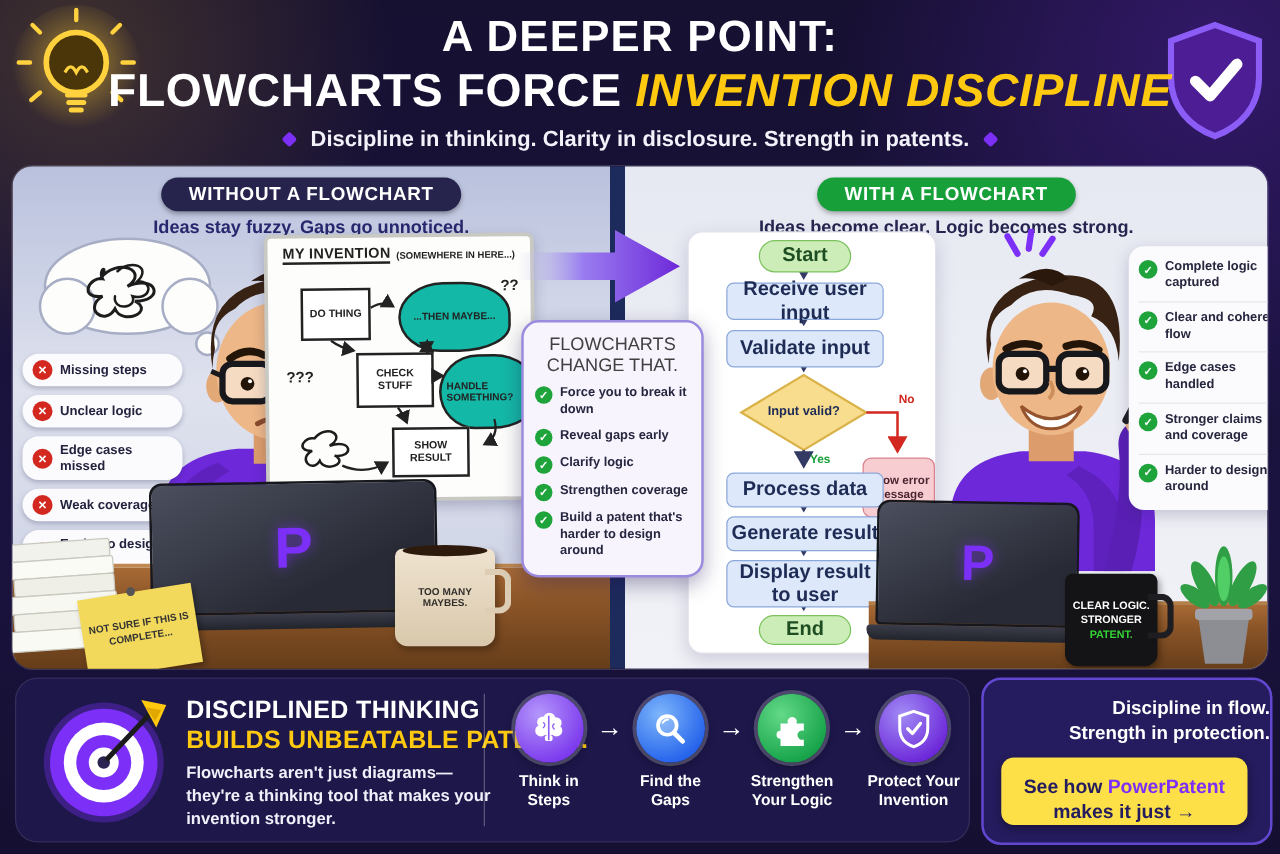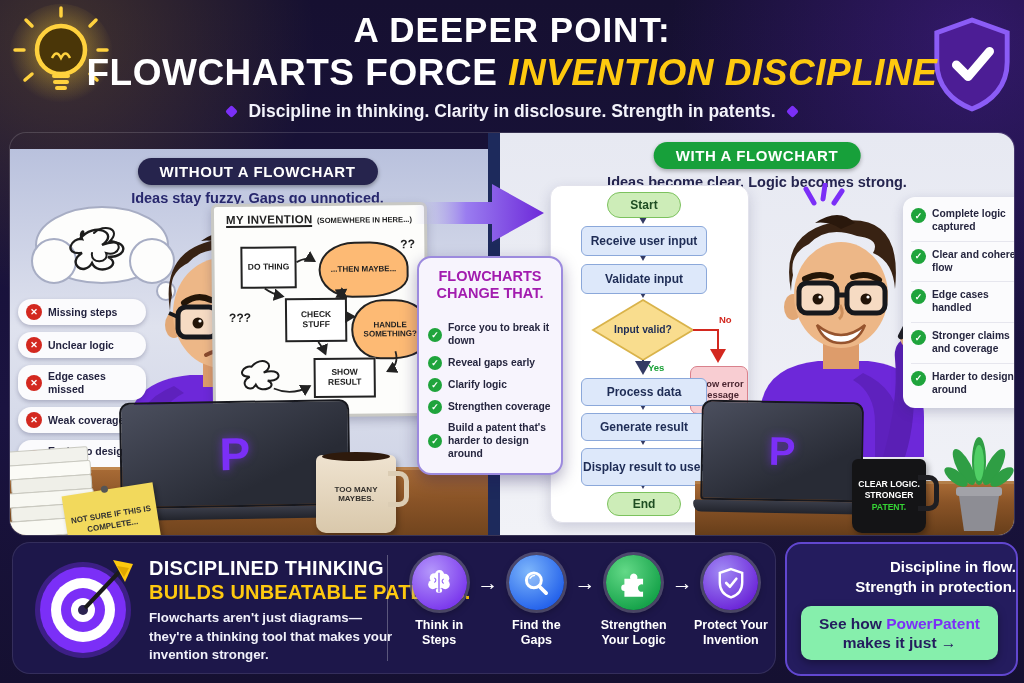--- a/index.html
+++ b/index.html
@@ -12,21 +12,21 @@
   .abs{position:absolute;}
   
   .title1{left:0;right:0;top:10px;text-align:center;color:#fff;font-size:35px;font-weight:800;letter-spacing:1px;}
   .title2{left:0;right:0;top:52px;text-align:center;color:#fff;font-size:37px;font-weight:800;letter-spacing:.5px;}
   .title2 .accent{color:#fec90f;font-style:italic;}
   .subtitle-row{left:0;right:0;top:101px;display:flex;justify-content:center;align-items:center;gap:12px;}
   .subtitle{color:#f2f2fa;font-size:17.5px;font-weight:700;}
   .sub-dec{width:9px;height:9px;background:#7b2ff7;transform:rotate(45deg);border-radius:2px;}
   
   .main{left:10px;top:133px;width:1004px;height:402px;border-radius:16px;overflow:hidden;box-shadow:0 0 0 1px rgba(255,255,255,.15);}
-  .panel-left{left:0;top:16px;width:478px;height:395px;background:linear-gradient(180deg,#b9c1dd 0%,#dfe2ee 45%,#c9cfe3 100%);padding-left:17px;}
+  .panel-left{left:0;top:0;width:478px;height:395px;background:linear-gradient(180deg,#b9c1dd 0%,#dfe2ee 45%,#c9cfe3 100%);}
   .panel-div{left:478px;top:0;width:12px;height:402px;background:#1d2a5c;}
   .panel-right{left:490px;top:0;width:514px;height:402px;background:linear-gradient(180deg,#e7e9f2,#f1f2f7);}
   .badge{top:9px;height:27px;padding:0 22px;border-radius:15px;display:flex;align-items:center;justify-content:center;
     color:#fff;font-size:15px;font-weight:800;letter-spacing:.6px;white-space:nowrap;}
   .badge-dark{left:50%;transform:translateX(-50%);background:#26244d;box-shadow:0 2px 4px rgba(0,0,0,.35);}
   .badge-green{left:50%;transform:translateX(-50%);background:#17a03a;box-shadow:0 2px 4px rgba(0,0,0,.3);}
   .tagline{top:41px;left:0;right:0;text-align:center;font-size:14.5px;font-weight:700;color:#27276d;}
   .panel-right .tagline{color:#25254f;}
   
   .desk{background:linear-gradient(180deg,#a76a35 0%,#8a5427 35%,#643c19 100%);}
@@ -34,22 +34,22 @@
   .desk-right{left:195px;top:348px;width:319px;height:54px;border-top:3px solid #b37f4a;}
   
   .cloud{left:14px;top:50px;width:168px;height:112px;}
   
   .whiteboard{left:202px;top:54px;width:210px;height:208px;background:#fdfdfb;border:3px solid #c9c9c4;border-radius:6px;
     box-shadow:0 4px 10px rgba(40,40,80,.25);transform:rotate(-.6deg);color:#222;}
   .wb-title{position:absolute;left:12px;top:7px;font-size:11.5px;font-weight:700;letter-spacing:.3px;border-bottom:2px solid #222;}
   .wb-sub{position:absolute;left:103px;top:10px;font-size:7.6px;font-weight:700;}
   .wb-box{position:absolute;border:2px solid #222;background:#fff;display:flex;align-items:center;justify-content:center;
     text-align:center;font-size:8.5px;font-weight:800;line-height:1.15;}
-  .wb-cloud{position:absolute;border:2px solid #222;background:#fdba74;border-radius:48% 52% 55% 45%/60% 55% 45% 60%;
-    display:flex;align-items:center;justify-content:center;text-align:center;font-size:8px;font-weight:800;line-height:1.15;padding:4px;}
+  .wb-cloud{position:absolute;border:2px solid #222;background:#14b8a6;border-radius:48% 52% 55% 45%/60% 55% 45% 60%;
+    display:flex;align-items:center;justify-content:center;font-size:8px;font-weight:800;line-height:1.15;padding:4px;}
   .wb-marks{position:absolute;font-size:12px;font-weight:800;color:#222;}
   
   .issues{left:8px;top:150px;width:128px;display:flex;flex-direction:column;gap:7px;}
   .pill{background:#fbfbfd;border-radius:13px;box-shadow:0 2px 4px rgba(30,30,70,.25);padding:5px 8px;display:flex;align-items:center;gap:6px;}
   .pill span.txt{font-size:10.5px;font-weight:700;color:#23233f;line-height:1.2;}
   .dot{flex:0 0 auto;width:16px;height:16px;border-radius:50%;display:flex;align-items:center;justify-content:center;color:#fff;font-weight:800;}
   .dot-x{background:#d3281f;font-size:9px;}
   .dot-x::before{content:"✕";}
   .dot-c{background:#1fa43c;font-size:10px;}
   .dot-c::before{content:"✓";}
@@ -79,30 +79,30 @@
   .mug-right{left:352px;top:326px;width:74px;height:74px;background:#141416;border-radius:6px 6px 10px 10px;
     display:flex;flex-direction:column;align-items:center;justify-content:center;text-align:center;
     font-size:8.6px;font-weight:800;color:#fff;line-height:1.35;box-shadow:2px 3px 6px rgba(0,0,0,.35);}
   .mug-right::after{border:5px solid #1e1e22;border-left:none;}
   .mug-right .green{color:#35d435;}
   .plant{left:444px;top:300px;width:70px;height:100px;}
   
   .big-arrow{left:414px;top:180px;width:132px;height:66px;z-index:30;}
   .change-card{left:417px;top:256px;width:124px;z-index:31;background:#f7f4fd;border:2px solid #9c8ade;border-radius:14px;
     box-shadow:0 6px 16px rgba(30,20,80,.35);padding:10px 9px 12px;}
-  .change-title{text-align:center;color:#a21caf;font-size:14.5px;font-weight:700;line-height:1.15;margin-bottom:21px;}
+  .change-title{text-align:center;color:#404040;font-size:14.5px;font-weight:400;line-height:1.15;margin-bottom:8px;}
   .benefits{display:flex;flex-direction:column;gap:8px;}
-  .benefit{display:flex;gap:6px;align-items:center;}
+  .benefit{display:flex;gap:6px;align-items:flex-start;}
   .benefit .dot-c{width:14px;height:14px;font-size:9px;margin-top:0;}
   .benefit span.txt{font-size:10.3px;font-weight:700;color:#26263f;line-height:1.25;}
   
   .flowcard{left:50px;top:52px;width:197px;height:336px;background:#fff;border:1px solid #e2e2ec;border-radius:12px;
     box-shadow:0 5px 14px rgba(40,40,90,.18);}
   .fc-node{position:absolute;display:flex;align-items:center;justify-content:center;text-align:center;
-    font-size:12px;font-weight:700;color:#1e2c55;line-height:1.2;}
+    font-size:16px;font-weight:700;color:#1e2c55;line-height:1.2;}
   .fc-step{background:#dde8fa;border:1.5px solid #8ba8da;border-radius:6px;left:30px;width:124px;height:26px;}
   .fc-terminal{background:#cdedb8;border:1.5px solid #7cc25e;border-radius:13px;left:56px;width:72px;color:#1e4d22;}
   .fc-error{background:#f8cdd2;border:1.5px solid #d9818c;border-radius:7px;left:139px;width:56px;height:46px;font-size:9.3px;color:#4a2530;}
   .fc-decision-label{left:52px;top:130px;width:80px;height:28px;background:transparent;border:none;font-size:10.3px;}
   .fc-lab{position:absolute;font-size:9.5px;font-weight:800;}
   .fc-yes{color:#18a036;left:97px;top:176px;}
   .fc-no{color:#d3281f;left:148px;top:128px;padding-left:20px;}
   
   .wins{left:403px;top:64px;width:118px;background:#fbfbfd;border-radius:12px;box-shadow:0 4px 12px rgba(40,40,90,.22);padding:4px 8px;}
   .win{display:flex;gap:6px;align-items:flex-start;padding:7px 0;border-bottom:1px solid #e6e6ee;}
@@ -125,22 +125,22 @@
   .step-circle{width:55px;height:55px;border-radius:50%;display:flex;align-items:center;justify-content:center;
     box-shadow:0 0 0 3px rgba(255,255,255,.22),0 3px 8px rgba(0,0,0,.4);}
   .sc-purple{background:radial-gradient(circle at 35% 30%,#b497fb,#7c3aed 75%);}
   .sc-blue{background:radial-gradient(circle at 35% 30%,#7db6fb,#2563eb 75%);}
   .sc-green{background:radial-gradient(circle at 35% 30%,#63d987,#16a34a 75%);}
   .sc-violet{background:radial-gradient(circle at 35% 30%,#a18bf5,#6d28d9 75%);}
   .step-label{margin-top:8px;font-size:12.5px;font-weight:700;color:#fff;text-align:center;line-height:1.2;}
   .step-arrow{color:#fff;font-size:21px;font-weight:800;margin-top:16px;}
   .foot-right{left:785px;top:542px;width:229px;height:130px;background:#241c5e;border:2px solid #6247d0;border-radius:16px;}
   .cta-line{left:0;right:0;text-align:right;color:#fff;font-weight:800;font-size:15px;}
-  .cta-btn{left:14px;top:62px;width:197px;height:54px;background:#86efac;border:none;border-radius:10px;cursor:pointer;
-    display:flex;flex-direction:column;align-items:center;justify-content:center;font-family:inherit;
+  .cta-btn{left:14px;top:62px;width:197px;height:54px;background:#fde047;border:none;border-radius:10px;cursor:pointer;
+    display:flex;flex-direction:column;align-items:center;justify-content:flex-end;font-family:inherit;
     font-size:15.5px;font-weight:800;color:#241c5e;line-height:1.25;box-shadow:0 3px 8px rgba(0,0,0,.35);}
   .cta-btn .brand{color:#7b2ff7;}
 </style>
 </head>
 <body>
 
 <div class="stage">
 
   <svg class="abs" style="left:6px;top:4px" width="110" height="112" viewBox="0 0 110 112">
     <defs>

